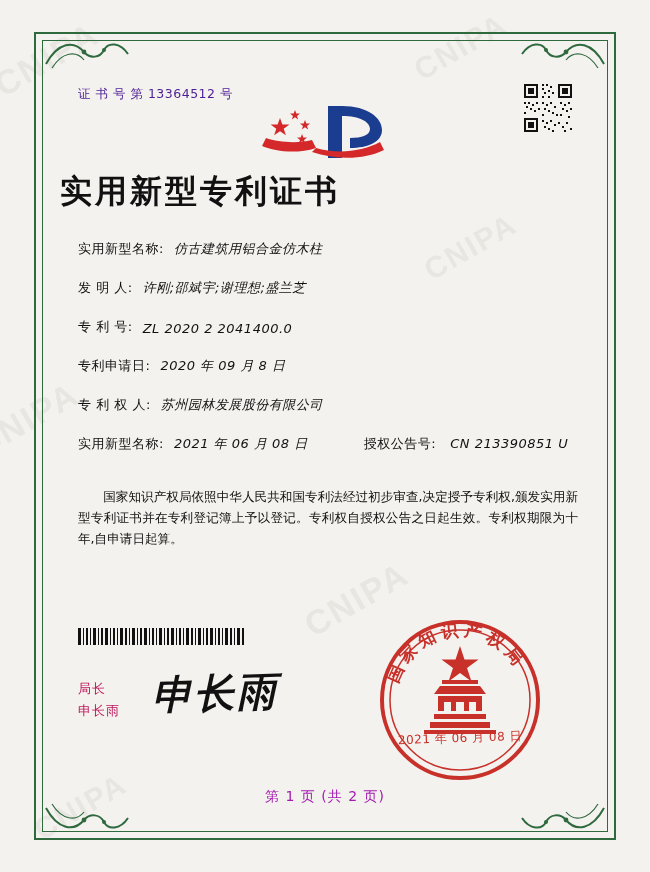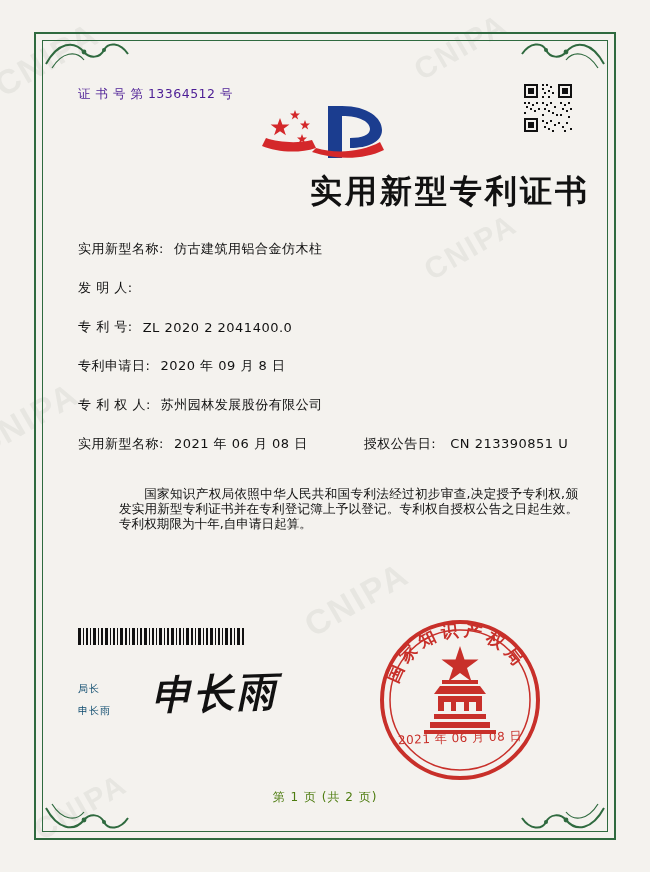--- a/index.html
+++ b/index.html
@@ -104,84 +104,84 @@
     display: flex;
     justify-content: center;
     align-items: center;
   }
 
   .title {
     position: absolute;
     left: 0;
     right: 0;
     top: 112px;
-    text-align: right;
+    text-align: left;
     font-family: Liberation Sans, sans-serif;
     font-size: 32px;
     font-weight: bold;
     color: #111;
     letter-spacing: 3px;
   }
 
   .fields {
     position: absolute;
     left: 18px;
     right: 10px;
     top: 182px;
   }
   .field-row {
     display: flex;
-    align-items: center;
+    align-items: flex-end;
     margin-bottom: 21px;
     font-size: 13px;
     color: #111;
   }
   .field-label {
     white-space: nowrap;
     letter-spacing: 0.5px;
   }
   .field-value {
     margin-left: 10px;
     letter-spacing: 0.5px;
+    font-style: italic;
   }
   .field-row .sec {
     margin-left: 56px;
     white-space: nowrap;
   }
   .field-row .sec .field-value { }
 
   .paras {
     position: absolute;
     left: 18px;
     right: 12px;
     top: 428px;
     font-size: 12.6px;
-    line-height: 15px;
+    line-height: 21px;
     color: #111;
     text-align: justify;
-    margin-left: 41px;
   }
   .para { text-indent: 2em; margin: 0 0 2px 0; }
 
   
   .barcode {
     position: absolute;
     left: 18px;
     top: 570px;
     width: 168px;
     height: 17px;
   }
 
   .sign-block {
     position: absolute;
     left: 18px;
     top: 620px;
-    font-size: 10px;
+    font-size: 13px;
     line-height: 22px;
-    color: #0c4a6e;
+    color: #be185d;
     letter-spacing: 1px;
   }
   .signature {
     position: absolute;
     left: 92px;
     top: 608px;
     font-family: "DejaVu Serif", serif;
     font-size: 40px;
     font-style: italic;
     font-weight: bold;
@@ -209,22 +209,22 @@
     letter-spacing: 0.5px;
     transform: rotate(-2deg);
   }
 
   .footer {
     position: absolute;
     left: 0;
     right: 0;
     bottom: 8px;
     text-align: center;
-    font-size: 12px;
-    color: #4d7c0f;
+    font-size: 14px;
+    color: #a21caf;
     letter-spacing: 1px;
   }
 </style>
 </head>
 <body>
 
 <div class="page">
 
   <div class="watermark-layer">
     <div class="wm s1" style="left:-10px; top:40px;">CNIPA</div>
@@ -356,38 +356,39 @@
 
     <div class="title">实用新型专利证书</div>
 
     <div class="fields">
       <div class="field-row">
         <span class="field-label">实用新型名称:</span>
         <span class="field-value">仿古建筑用铝合金仿木柱</span>
       </div>
       <div class="field-row">
         <span class="field-label">发 明 人:</span>
+        <span class="field-value">许刚;邵斌宇;谢理想;盛兰芝</span>
       </div>
       <div class="field-row">
         <span class="field-label">专 利 号:</span>
         <span class="field-value">ZL 2020 2 2041400.0</span>
       </div>
       <div class="field-row">
         <span class="field-label">专利申请日:</span>
         <span class="field-value">2020 年 09 月 8 日</span>
       </div>
       <div class="field-row">
         <span class="field-label">专 利 权 人:</span>
         <span class="field-value">苏州园林发展股份有限公司</span>
       </div>
       <div class="field-row">
         <span class="field-label">实用新型名称:</span>
         <span class="field-value">2021 年 06 月 08 日</span>
         <span class="sec">
-          <span class="field-label">授权公告日:</span>
+          <span class="field-label">授权公告号:</span>
           <span class="field-value">CN 213390851 U</span>
         </span>
       </div>
     </div>
 
     <div class="paras">
       <p class="para">国家知识产权局依照中华人民共和国专利法经过初步审查,决定授予专利权,颁发实用新型专利证书并在专利登记簿上予以登记。专利权自授权公告之日起生效。专利权期限为十年,自申请日起算。</p>
     </div>
 
     <div class="barcode">

